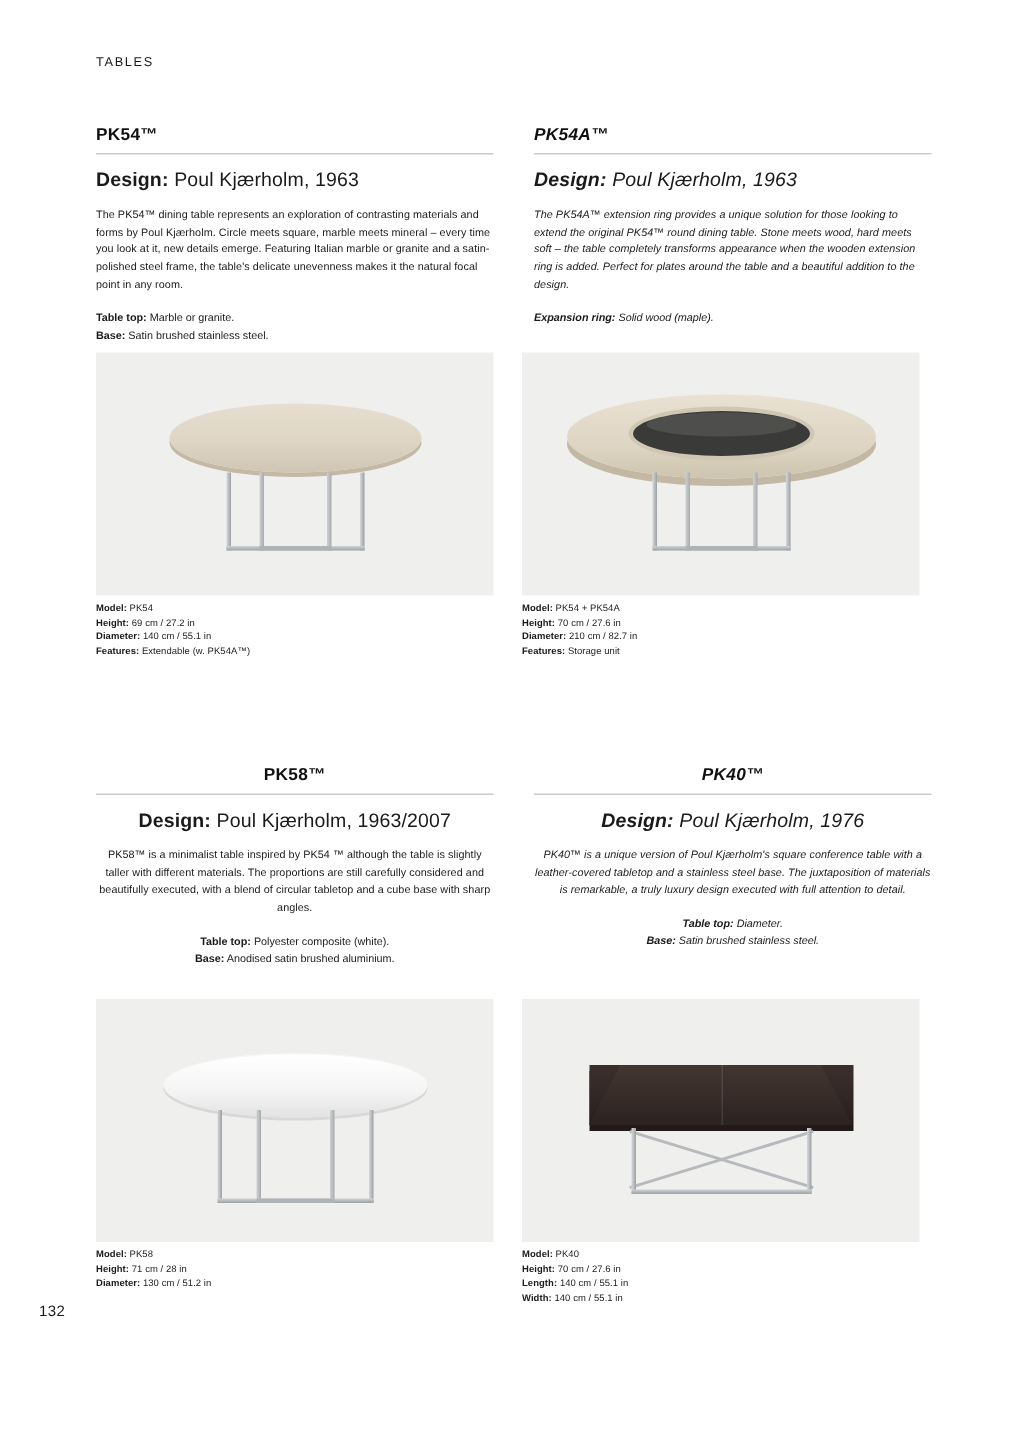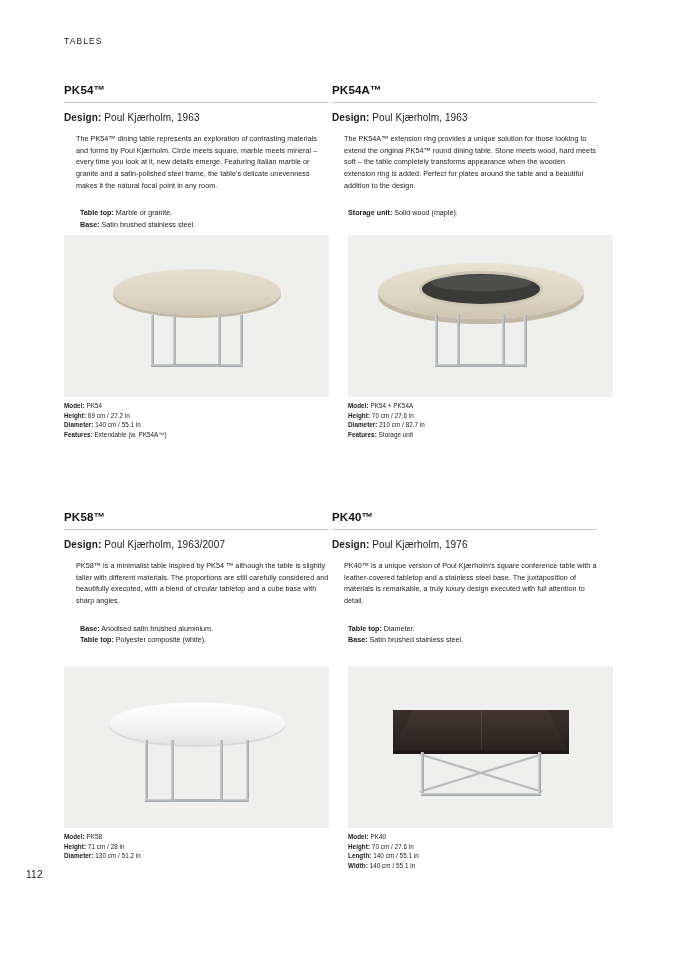--- a/index.html
+++ b/index.html
@@ -34,55 +34,55 @@
     top: 869px;
     font-size: 10px;
     color: #1a1a1a;
     letter-spacing: 0.3px;
   }
   .item {
     position: absolute;
     width: 265px;
   }
   .item.col-left { left: 64px; }
-  .item.col-right { left: 332px; }
+  .item.col-right { left: 356px; font-style: italic; }
   .item.row-top { top: 84px; }
-  .item.row-bottom { top: 511px; }
+  .item.row-bottom { top: 511px; text-align: center; }
 
   .item-title {
     font-size: 11.5px;
     font-weight: bold;
     letter-spacing: 0.2px;
     margin: 0 0 6px 0;
     color: #111;
   }
   .rule {
     height: 1px;
     background: #c9c9c9;
     margin: 0 0 9px 0;
   }
   .design-line {
-    font-size: 10px;
+    font-size: 13px;
     color: #1a1a1a;
     margin: 0 0 10px 0;
     letter-spacing: 0.1px;
   }
   .design-line .lbl { font-weight: bold; }
   .desc {
     font-size: 7.2px;
     line-height: 1.62;
     color: #1a1a1a;
-    margin: 0 0 11px 12px;
+    margin: 0 0 11px 0;
     letter-spacing: 0.05px;
   }
   .spec-list {
     font-size: 7.2px;
     line-height: 1.58;
     color: #1a1a1a;
-    margin: 16px;
+    margin: 0;
   }
   .spec-list .lbl { font-weight: bold; }
 
   .photo {
     position: absolute;
     width: 265px;
     height: 162px;
     background: #efefed;
     overflow: hidden;
   }
@@ -300,21 +300,21 @@
   <div class="item col-right row-top">
     <div class="item-title">PK54A™</div>
     <div class="rule"></div>
     <div class="design-line">
       <span class="lbl">Design:</span>
       <span>Poul Kjærholm, 1963</span>
     </div>
     <div class="desc">The PK54A™ extension ring provides a unique solution for those looking to extend the original PK54™ round dining table. Stone meets wood, hard meets soft – the table completely transforms appearance when the wooden extension ring is added. Perfect for plates around the table and a beautiful addition to the design.</div>
     <div class="spec-list">
       <div>
-        <span class="lbl">Storage unit:</span>
+        <span class="lbl">Expansion ring:</span>
         <span>Solid wood (maple).</span>
       </div>
     </div>
   </div>
 
   <div class="photo p-tr">
     <div class="ring-outer"></div>
     <div class="ring-inner"></div>
     <div class="ring-inner-sheen"></div>
     <div class="legs">
@@ -349,26 +349,26 @@
   <div class="item col-left row-bottom">
     <div class="item-title">PK58™</div>
     <div class="rule"></div>
     <div class="design-line">
       <span class="lbl">Design:</span>
       <span>Poul Kjærholm, 1963/2007</span>
     </div>
     <div class="desc">PK58™ is a minimalist table inspired by PK54 ™ although the table is slightly taller with different materials. The proportions are still carefully considered and beautifully executed, with a blend of circular tabletop and a cube base with sharp angles.</div>
     <div class="spec-list">
       <div>
+        <span class="lbl">Table top:</span>
+        <span>Polyester composite (white).</span>
+      </div>
+      <div>
         <span class="lbl">Base:</span>
         <span>Anodised satin brushed aluminium.</span>
-      </div>
-      <div>
-        <span class="lbl">Table top:</span>
-        <span>Polyester composite (white).</span>
       </div>
     </div>
   </div>
 
   <div class="photo p-bl">
     <div class="pk58-top"></div>
     <div class="pk58-legs legs">
       <div class="leg-bar leg-outer-l" style="height:62px"></div>
       <div class="leg-bar leg-outer-r" style="height:62px"></div>
       <div class="leg-bar leg-inner-l" style="height:62px;left:26px"></div>
@@ -439,15 +439,15 @@
     <div>
       <span class="lbl">Length:</span>
       <span>140 cm / 55.1 in</span>
     </div>
     <div>
       <span class="lbl">Width:</span>
       <span>140 cm / 55.1 in</span>
     </div>
   </div>
 
-  <div class="page-number">112</div>
+  <div class="page-number">132</div>
 
 </div>
 
 </body></html>

